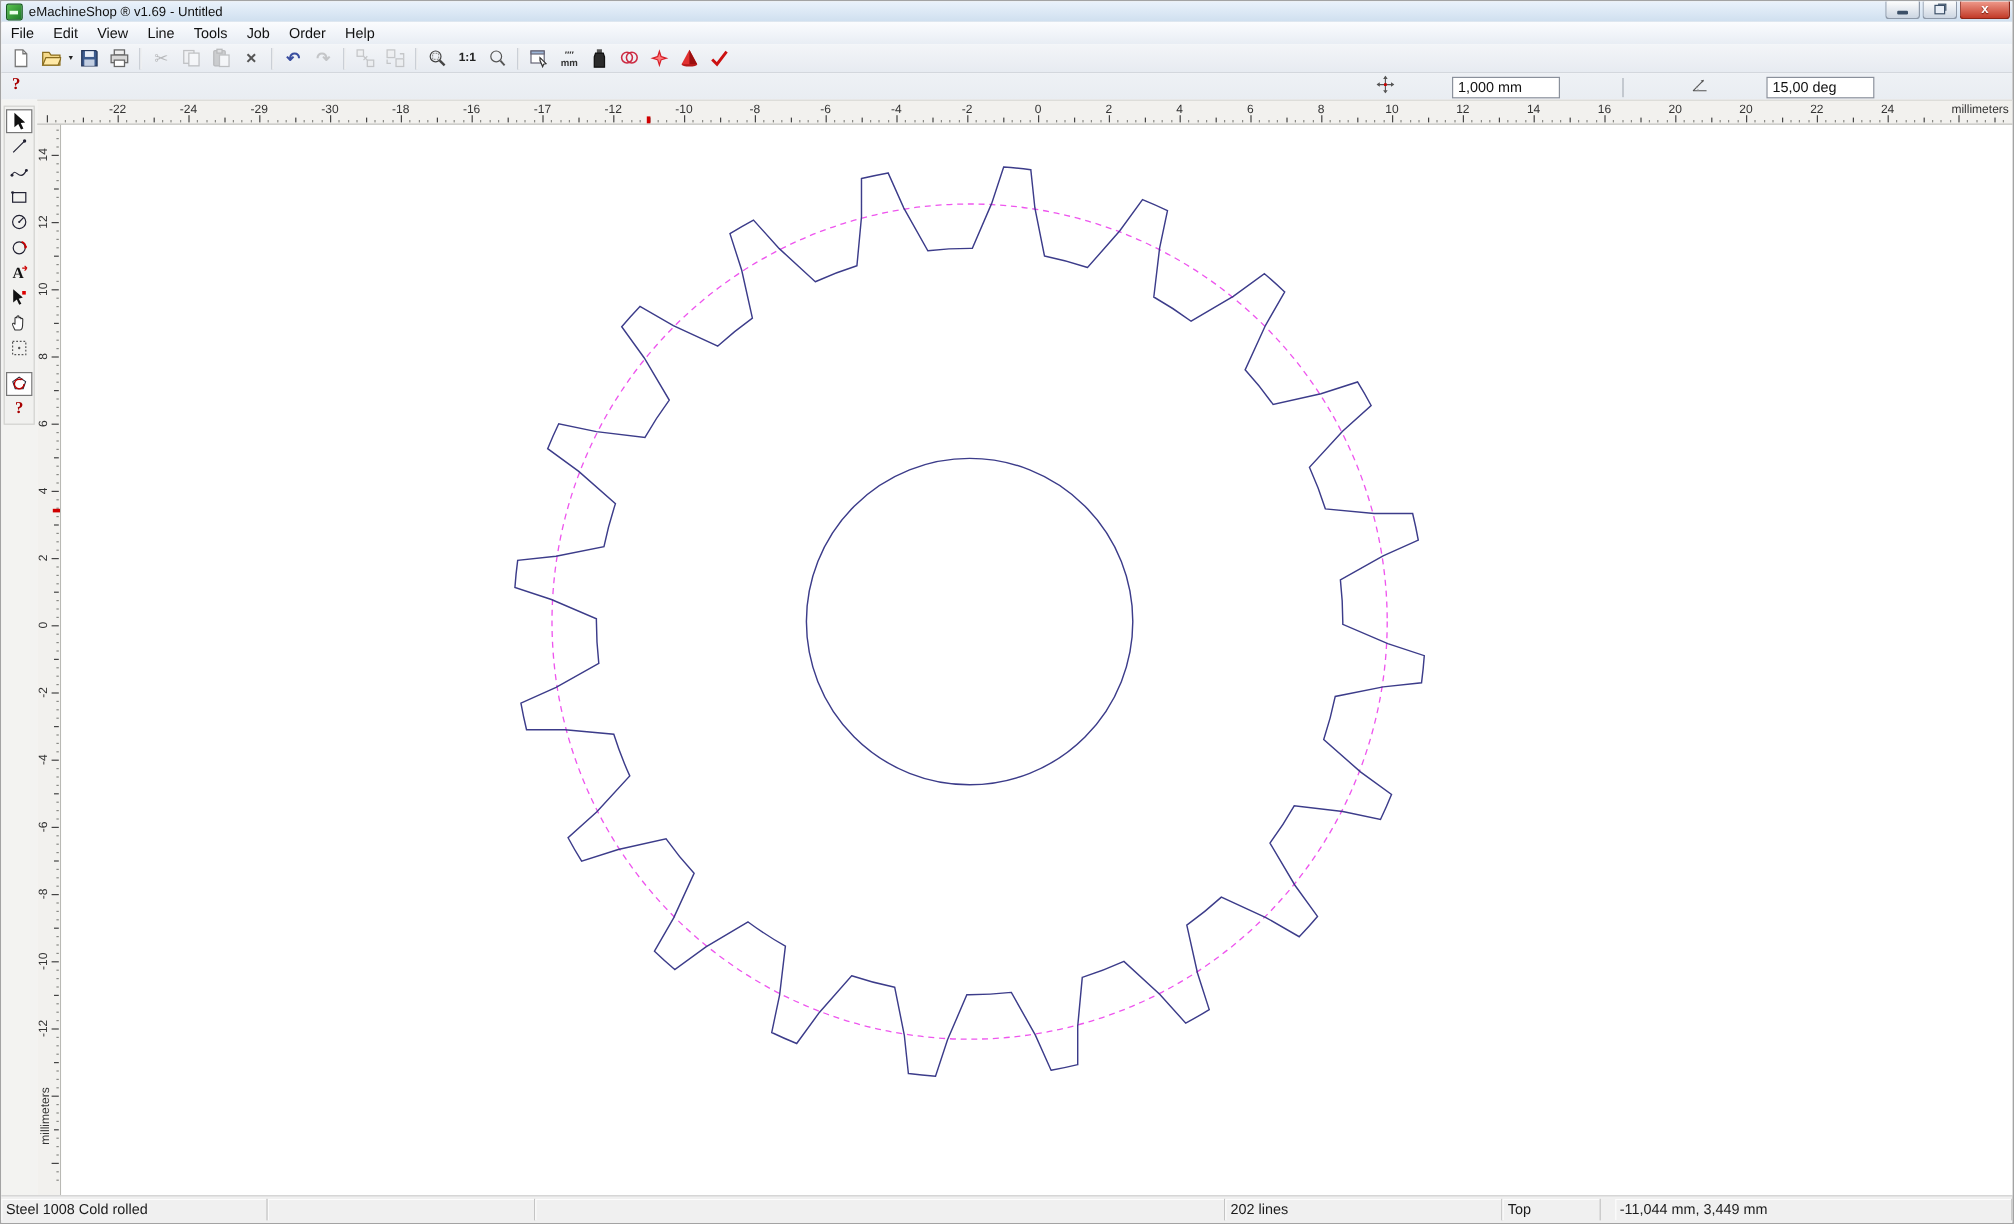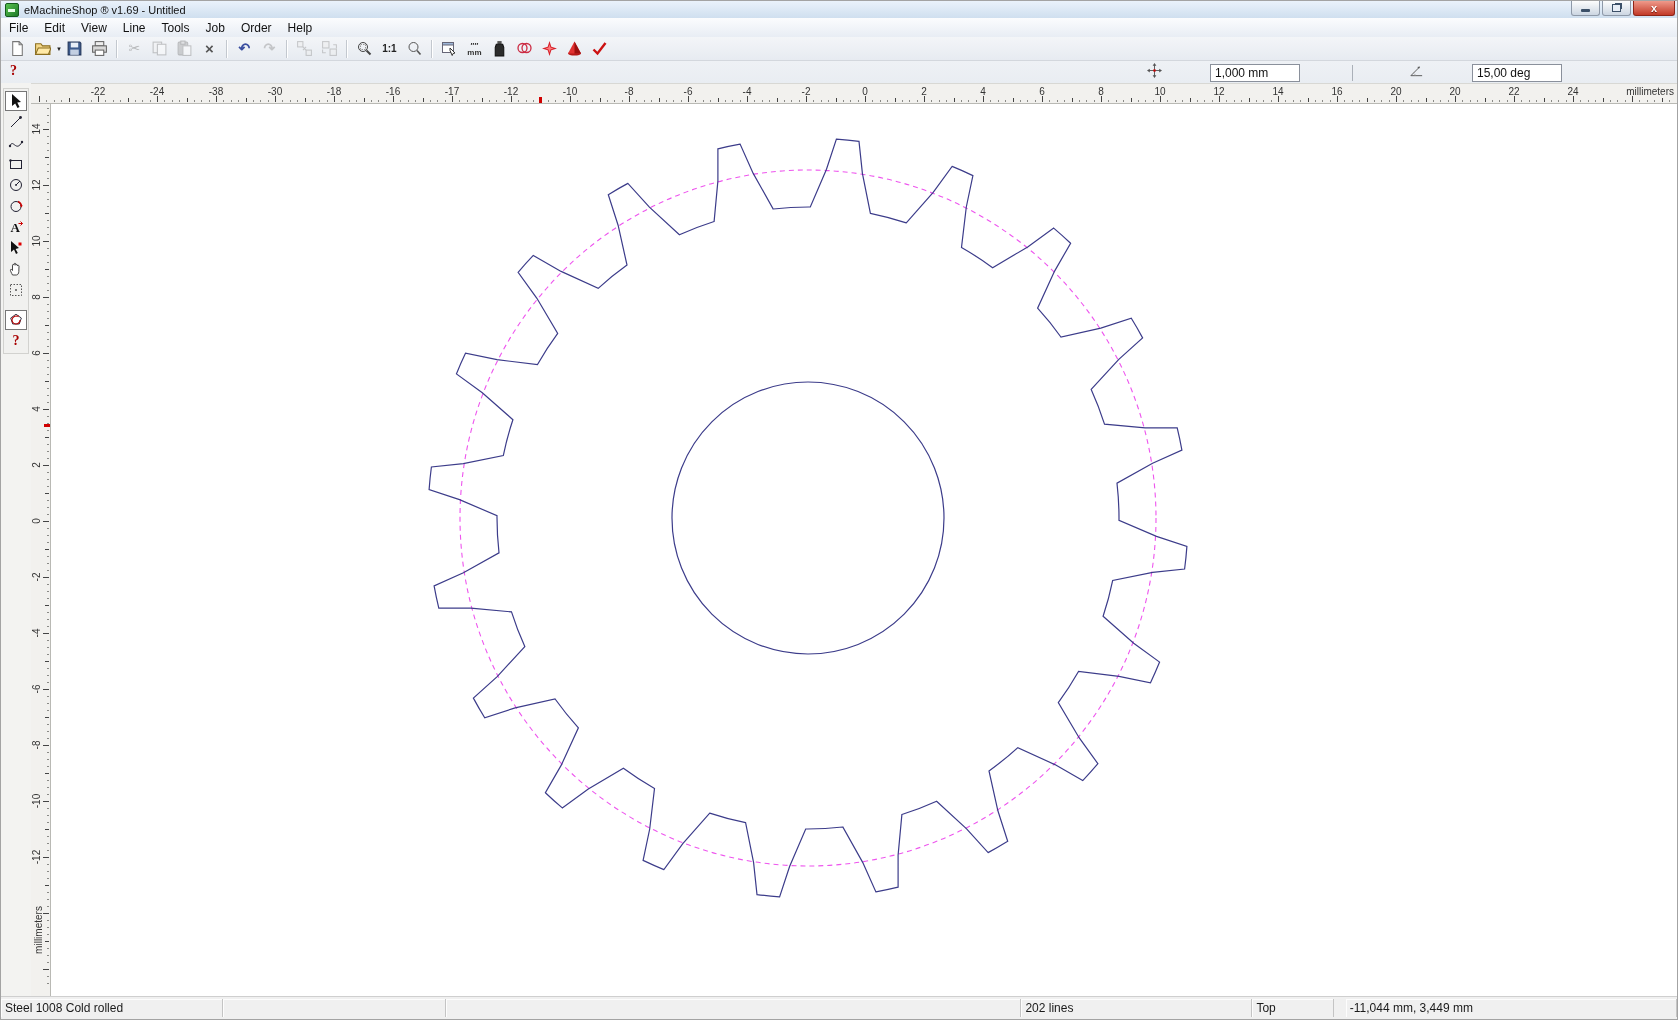--- a/index.html
+++ b/index.html
@@ -476,21 +476,21 @@
       <div class="htick" style="left: 1586px; height: 2px; background: rgb(138, 138, 134);"></div>
       <div class="htick" style="left: 1594px; height: 2px; background: rgb(138, 138, 134);"></div>
       <div class="htick" style="left: 1601px; height: 6px;"></div>
       <div class="htick" style="left: 1608px; height: 2px; background: rgb(138, 138, 134);"></div>
       <div class="htick" style="left: 1616px; height: 2px; background: rgb(138, 138, 134);"></div>
       <div class="htick" style="left: 1623px; height: 2px; background: rgb(138, 138, 134);"></div>
       <div class="htick" style="left: 1631px; height: 4px;"></div>
       <div class="htick" style="left: 1638px; height: 2px; background: rgb(138, 138, 134);"></div>
       <div class="hlabel" style="left: 47px;">-22</div>
       <div class="hlabel" style="left: 106px;">-24</div>
-      <div class="hlabel" style="left: 165px;">-38</div>
+      <div class="hlabel" style="left: 165px;">-29</div>
       <div class="hlabel" style="left: 224px;">-30</div>
       <div class="hlabel" style="left: 283px;">-18</div>
       <div class="hlabel" style="left: 342px;">-16</div>
       <div class="hlabel" style="left: 401px;">-17</div>
       <div class="hlabel" style="left: 460px;">-12</div>
       <div class="hlabel" style="left: 519px;">-10</div>
       <div class="hlabel" style="left: 578px;">-8</div>
       <div class="hlabel" style="left: 637px;">-6</div>
       <div class="hlabel" style="left: 696px;">-4</div>
       <div class="hlabel" style="left: 755px;">-2</div>

